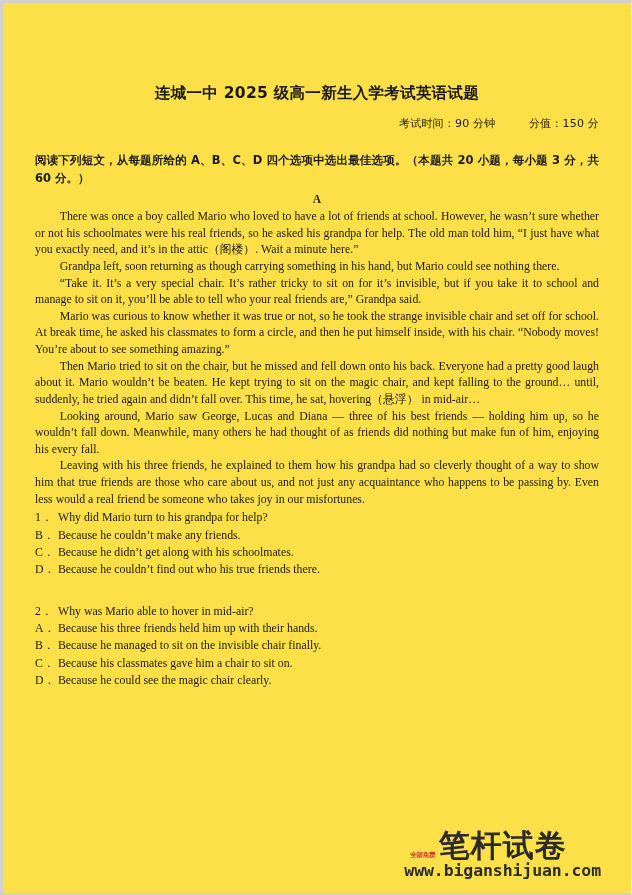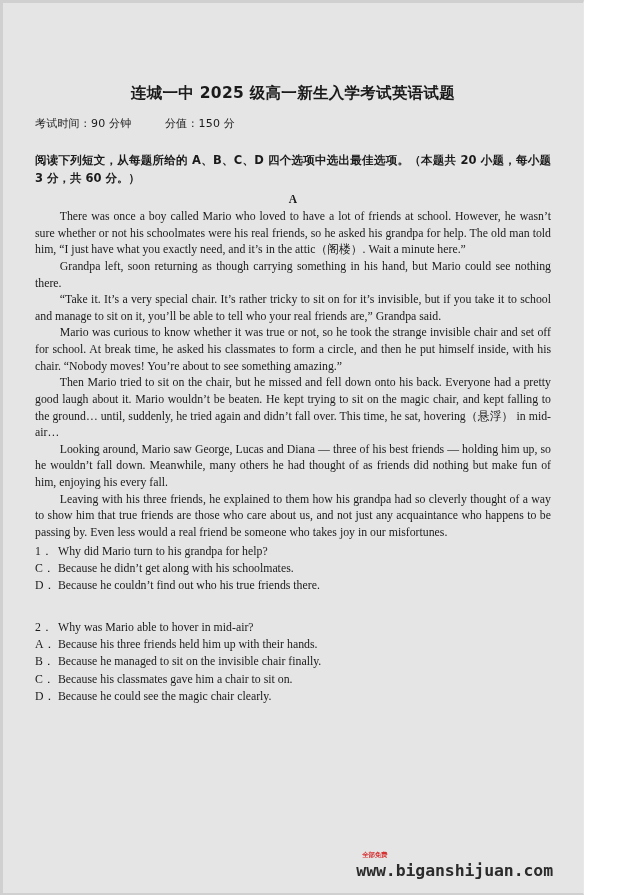--- a/index.html
+++ b/index.html
@@ -2,23 +2,23 @@
 <html><head>
 <meta charset="utf-8">
 <style>
   html, body {
     margin: 0;
     padding: 0;
     background: #ffffff;
   }
   .page {
     position: relative;
-    width: 584px;
+    width: 632px;
     height: 895px;
-    background: #e5e5e5;
+    background: #fde047;
     border-left: 3px solid #d0d0d0;
     border-top: 3px solid #d0d0d0;
     border-right: 1px solid #e8e8e8;
     border-bottom: 2px solid #d0d0d0;
     box-sizing: border-box;
     overflow: hidden;
     font-family: "Liberation Serif", "DejaVu Serif", serif;
     color: #1a1a1a;
   }
   .inner {
@@ -31,21 +31,21 @@
     text-align: center;
     font-family: "DejaVu Sans", "Liberation Sans", sans-serif;
     font-weight: bold;
     font-size: 15.5px;
     letter-spacing: 0.3px;
     margin: 0;
     padding-top: 80px;
     line-height: 1.3;
   }
   .doc-subtitle {
-    text-align: left;
+    text-align: right;
     font-family: "DejaVu Sans", "Liberation Sans", sans-serif;
     font-size: 11px;
     margin: 0;
     padding-top: 13px;
     letter-spacing: 0.2px;
   }
   .doc-subtitle .gap {
     display: inline-block;
     width: 26px;
   }
@@ -183,20 +183,23 @@
       <p>Leaving with his three friends, he explained to them how his grandpa had so cleverly thought of a way to show him that true friends are those who care about us, and not just any acquaintance who happens to be passing by. Even less would a real friend be someone who takes joy in our misfortunes.</p>
     </div>
 
     <div class="questions">
 
       <div class="qblock">
         <p class="q-stem">
           <span class="q-marker">1．</span><span>Why did Mario turn to his grandpa for help?</span>
         </p>
         <p class="q-option">
+          <span class="q-marker">B．</span><span>Because he couldn’t make any friends.</span>
+        </p>
+        <p class="q-option">
           <span class="q-marker">C．</span><span>Because he didn’t get along with his schoolmates.</span>
         </p>
         <p class="q-option">
           <span class="q-marker">D．</span><span>Because he couldn’t find out who his true friends there.</span>
         </p>
       </div>
 
       <div class="qblock">
         <p class="q-stem">
           <span class="q-marker">2．</span><span>Why was Mario able to hover in mid-air?</span>
@@ -213,15 +216,16 @@
         <p class="q-option">
           <span class="q-marker">D．</span><span>Because he could see the magic chair clearly.</span>
         </p>
       </div>
 
     </div>
   </div>
 
   <div class="watermark">
     <span class="wm-free" style="color: rgb(214, 48, 49);">全部免费</span>
+    <span class="wm-cn">笔杆试卷</span>
     <span class="wm-url">www.biganshijuan.com</span>
   </div>
 </div>
 
 </body></html>

